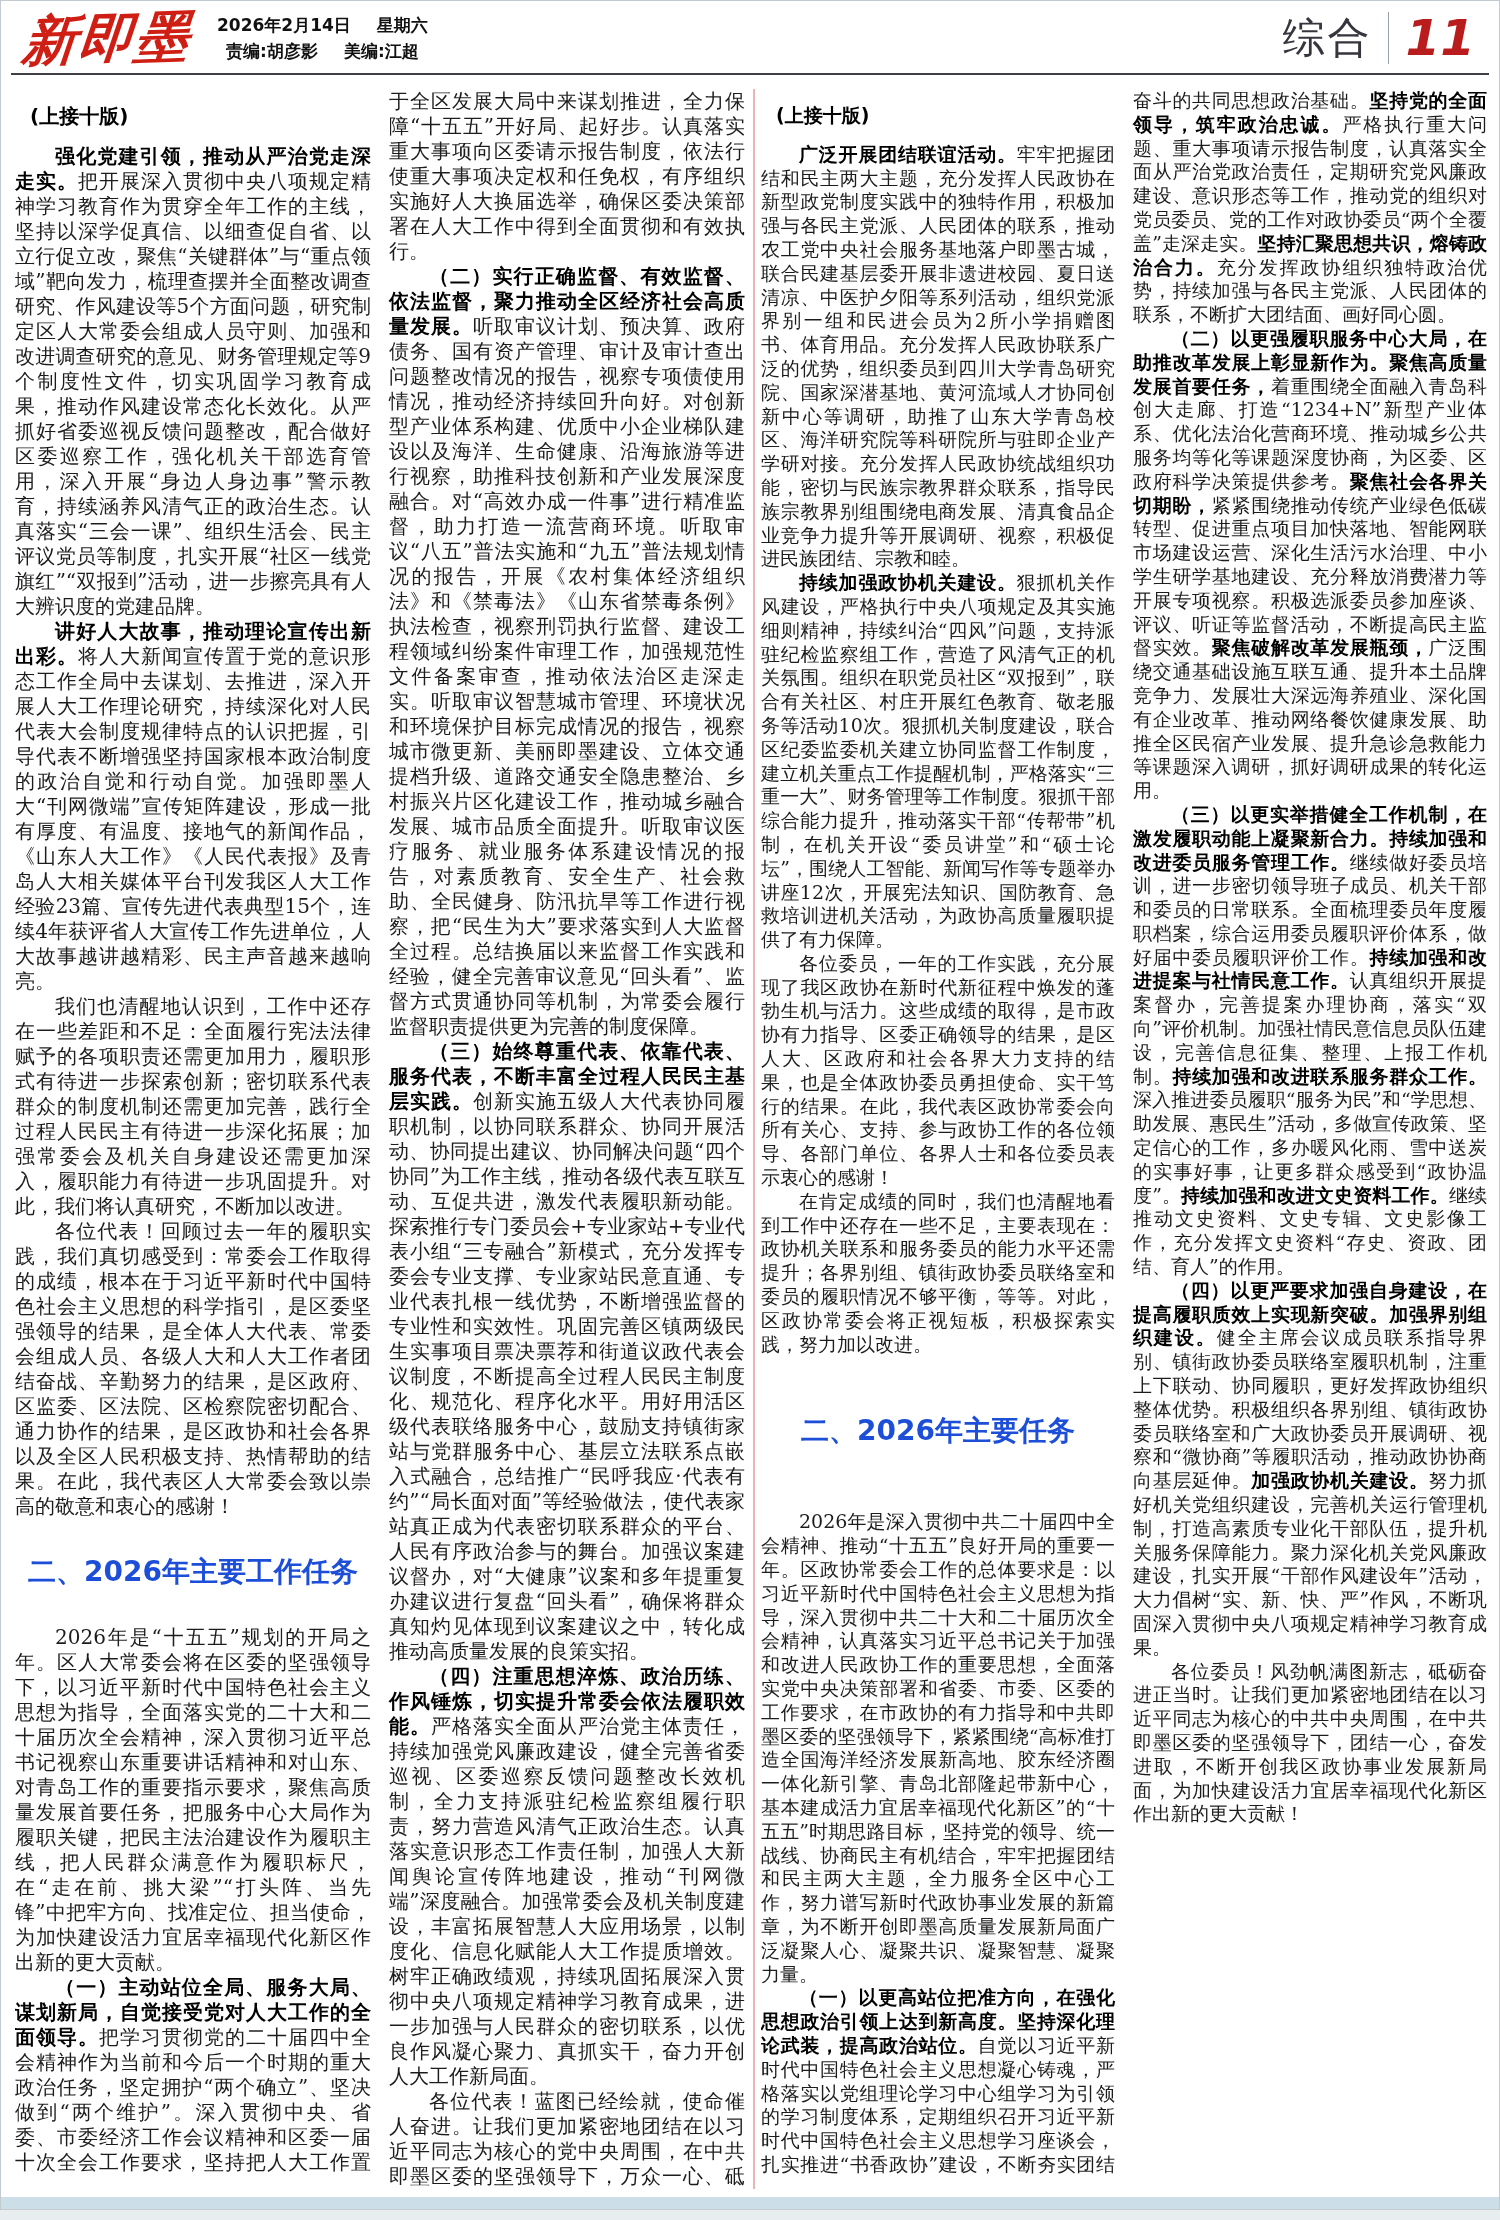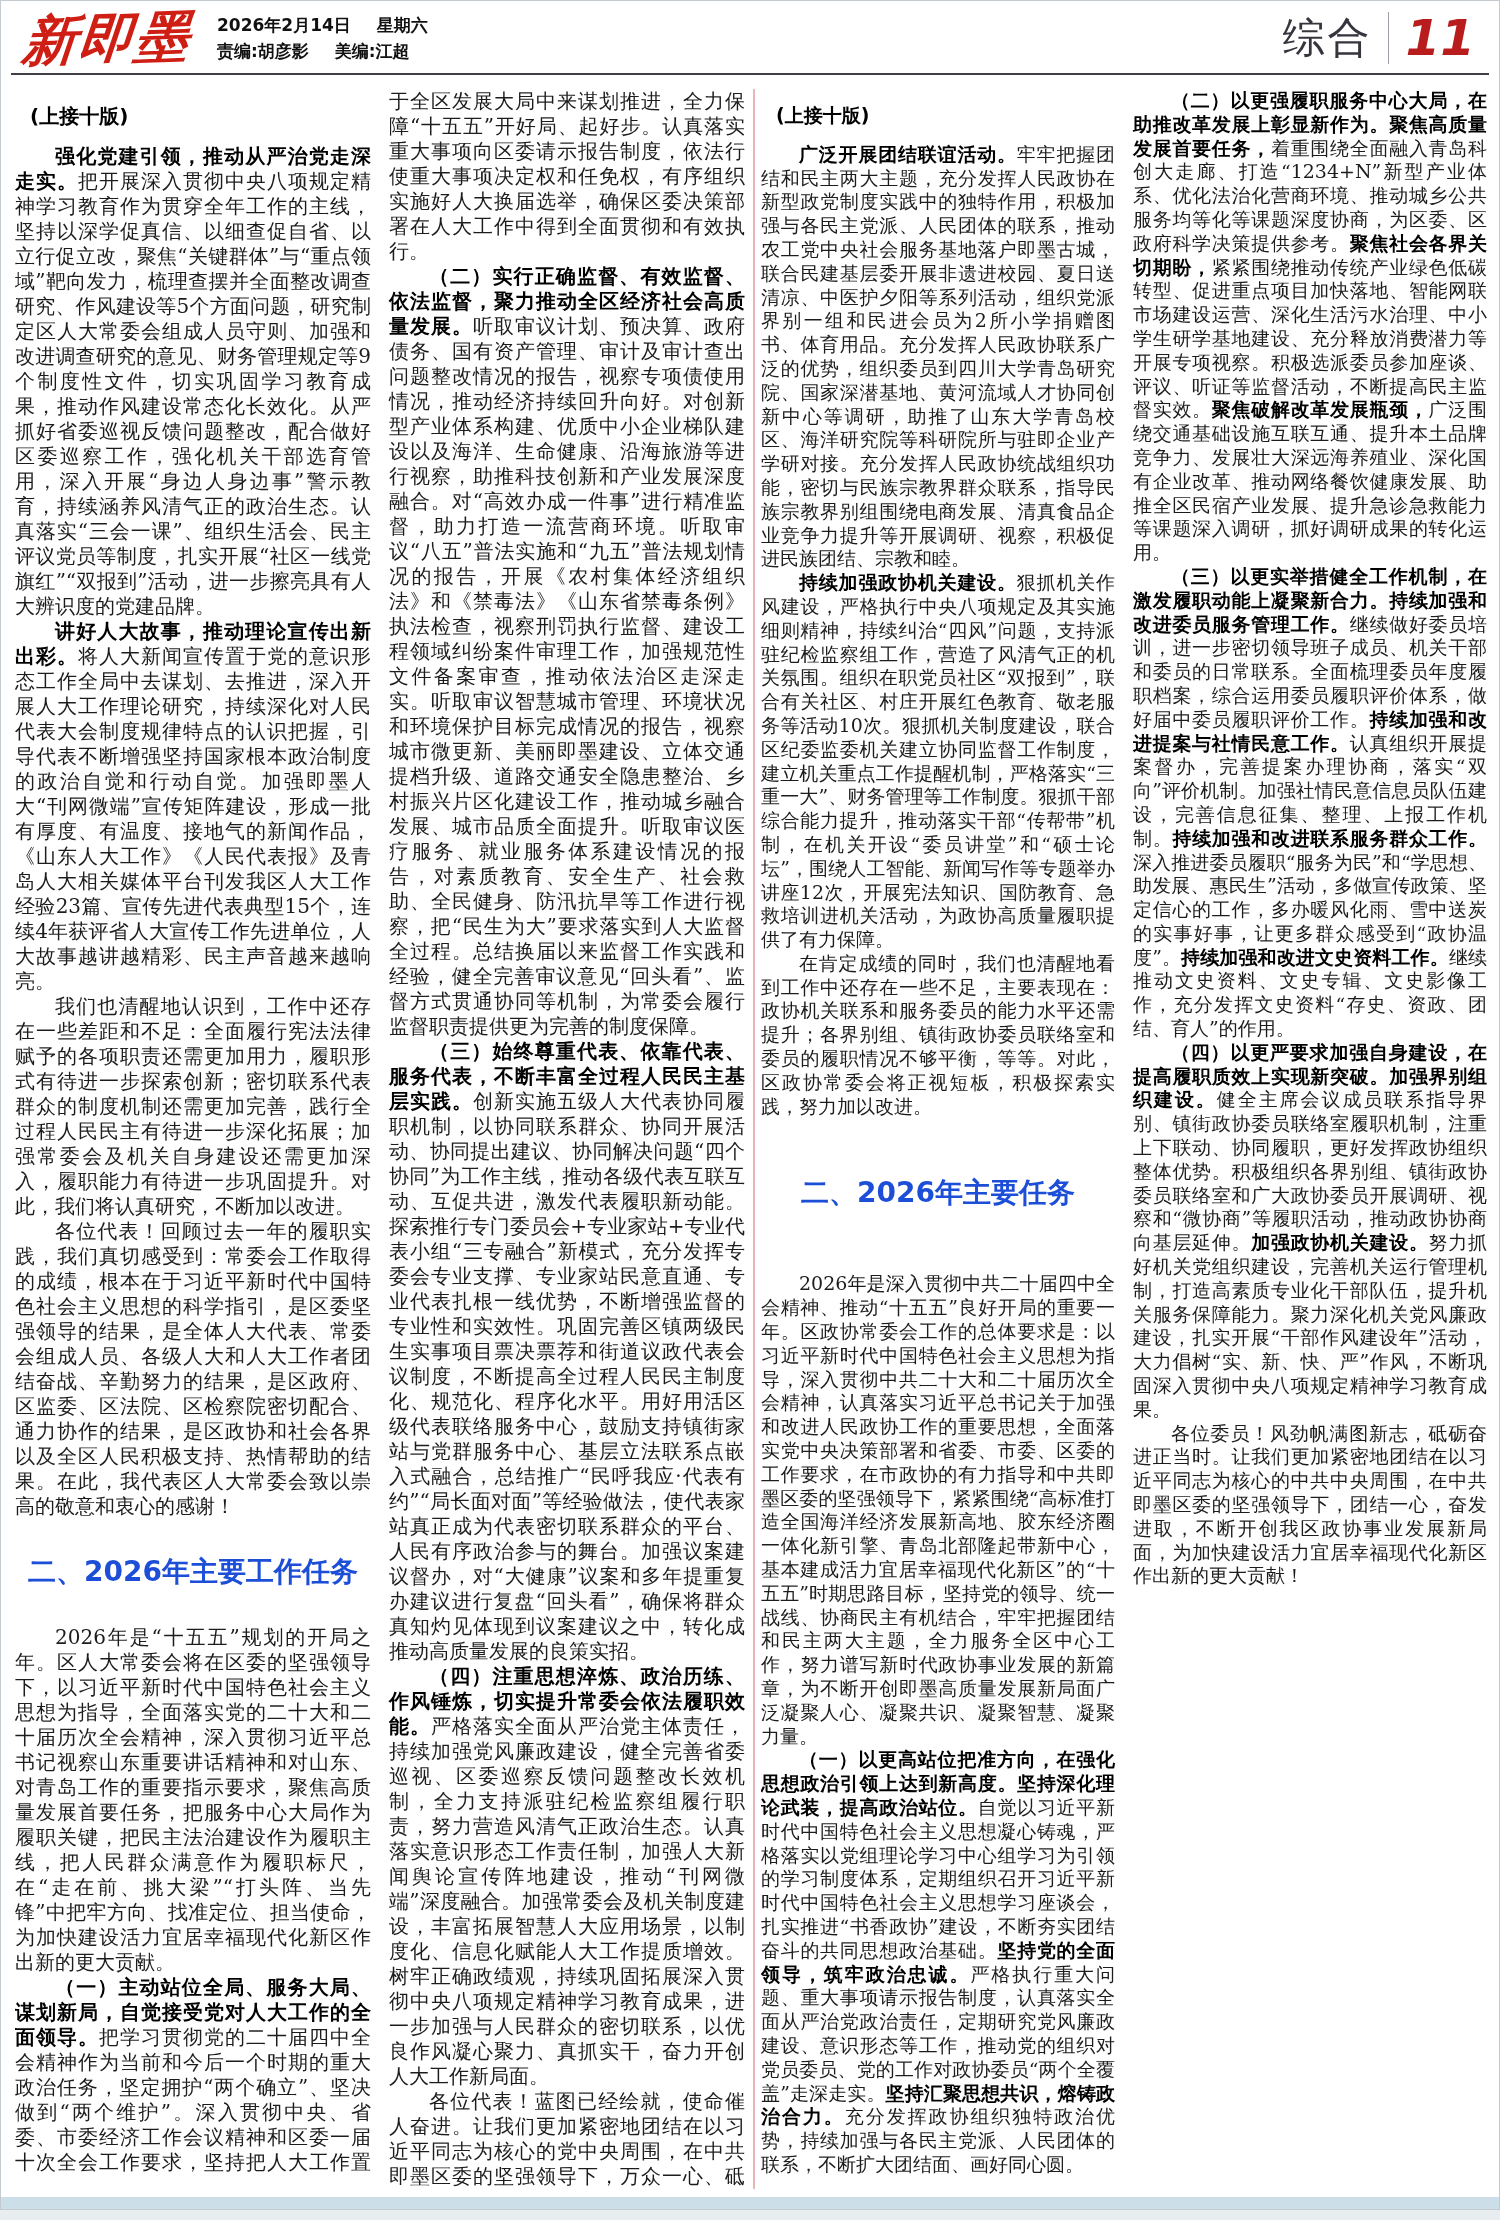--- a/index.html
+++ b/index.html
@@ -25,20 +25,21 @@
     font-size:54px; line-height:60px;
     transform:skewX(-7deg) rotate(-2deg);
     letter-spacing:2px;
     white-space:nowrap;
   }
   .mast-info {
     margin-left:26px;
     font-family:"DejaVu Sans","Liberation Sans",sans-serif;
     font-weight:bold; font-size:17px; line-height:1.55; color:#111;
     white-space:nowrap;
+    text-align:center;
   }
   .mast-info .gap { display:inline-block; width:26px; }
   .flex-spacer { flex:1; }
   .section-name {
     font-family:"DejaVu Sans","Liberation Sans",sans-serif;
     font-weight:400; font-size:42px; color:#35353d; letter-spacing:3px;
   }
   .pagenum-divider { width:1px; height:52px; background:#9aa0a6; margin:0 16px; }
   .page-num {
     font-family:"DejaVu Sans","Liberation Sans",sans-serif;
@@ -113,20 +114,21 @@
         <p class="para"><strong>（二）实行正确监督、有效监督、依法监督，聚力推动全区经济社会高质量发展。</strong><span>听取审议计划、预决算、政府债务、国有资产管理、审计及审计查出问题整改情况的报告，视察专项债使用情况，推动经济持续回升向好。对创新型产业体系构建、优质中小企业梯队建设以及海洋、生命健康、沿海旅游等进行视察，助推科技创新和产业发展深度融合。对“高效办成一件事”进行精准监督，助力打造一流营商环境。听取审议“八五”普法实施和“九五”普法规划情况的报告，开展《农村集体经济组织法》和《禁毒法》《山东省禁毒条例》执法检查，视察刑罚执行监督、建设工程领域纠纷案件审理工作，加强规范性文件备案审查，推动依法治区走深走实。听取审议智慧城市管理、环境状况和环境保护目标完成情况的报告，视察城市微更新、美丽即墨建设、立体交通提档升级、道路交通安全隐患整治、乡村振兴片区化建设工作，推动城乡融合发展、城市品质全面提升。听取审议医疗服务、就业服务体系建设情况的报告，对素质教育、安全生产、社会救助、全民健身、防汛抗旱等工作进行视察，把“民生为大”要求落实到人大监督全过程。总结换届以来监督工作实践和经验，健全完善审议意见“回头看”、监督方式贯通协同等机制，为常委会履行监督职责提供更为完善的制度保障。</span></p>
         <p class="para"><strong>（三）始终尊重代表、依靠代表、服务代表，不断丰富全过程人民民主基层实践。</strong><span>创新实施五级人大代表协同履职机制，以协同联系群众、协同开展活动、协同提出建议、协同解决问题“四个协同”为工作主线，推动各级代表互联互动、互促共进，激发代表履职新动能。探索推行专门委员会+专业家站+专业代表小组“三专融合”新模式，充分发挥专委会专业支撑、专业家站民意直通、专业代表扎根一线优势，不断增强监督的专业性和实效性。巩固完善区镇两级民生实事项目票决票荐和街道议政代表会议制度，不断提高全过程人民民主制度化、规范化、程序化水平。用好用活区级代表联络服务中心，鼓励支持镇街家站与党群服务中心、基层立法联系点嵌入式融合，总结推广“民呼我应·代表有约”“局长面对面”等经验做法，使代表家站真正成为代表密切联系群众的平台、人民有序政治参与的舞台。加强议案建议督办，对“大健康”议案和多年提重复办建议进行复盘“回头看”，确保将群众真知灼见体现到议案建议之中，转化成推动高质量发展的良策实招。</span></p>
         <p class="para"><strong>（四）注重思想淬炼、政治历练、作风锤炼，切实提升常委会依法履职效能。</strong><span>严格落实全面从严治党主体责任，持续加强党风廉政建设，健全完善省委巡视、区委巡察反馈问题整改长效机制，全力支持派驻纪检监察组履行职责，努力营造风清气正政治生态。认真落实意识形态工作责任制，加强人大新闻舆论宣传阵地建设，推动“刊网微端”深度融合。加强常委会及机关制度建设，丰富拓展智慧人大应用场景，以制度化、信息化赋能人大工作提质增效。树牢正确政绩观，持续巩固拓展深入贯彻中央八项规定精神学习教育成果，进一步加强与人民群众的密切联系，以优良作风凝心聚力、真抓实干，奋力开创人大工作新局面。</span></p>
         <p class="para"><span>各位代表！蓝图已经绘就，使命催人奋进。让我们更加紧密地团结在以习近平同志为核心的党中央周围，在中共即墨区委的坚强领导下，万众一心、砥砺前行，为加快建设活力宜居幸福现代化新区、服务青岛建设新时代社会主义现代化国际大都市贡献人大智慧和力量！</span></p>
       </div>
     <div class="article-divider"></div>
     <div class="article article-right">
         <p class="note">(上接十版)</p>
         <p class="para"><strong>广泛开展团结联谊活动。</strong><span>牢牢把握团结和民主两大主题，充分发挥人民政协在新型政党制度实践中的独特作用，积极加强与各民主党派、人民团体的联系，推动农工党中央社会服务基地落户即墨古城，联合民建基层委开展非遗进校园、夏日送清凉、中医护夕阳等系列活动，组织党派界别一组和民进会员为2所小学捐赠图书、体育用品。充分发挥人民政协联系广泛的优势，组织委员到四川大学青岛研究院、国家深潜基地、黄河流域人才协同创新中心等调研，助推了山东大学青岛校区、海洋研究院等科研院所与驻即企业产学研对接。充分发挥人民政协统战组织功能，密切与民族宗教界群众联系，指导民族宗教界别组围绕电商发展、清真食品企业竞争力提升等开展调研、视察，积极促进民族团结、宗教和睦。</span></p>
         <p class="para"><strong>持续加强政协机关建设。</strong><span>狠抓机关作风建设，严格执行中央八项规定及其实施细则精神，持续纠治“四风”问题，支持派驻纪检监察组工作，营造了风清气正的机关氛围。组织在职党员社区“双报到”，联合有关社区、村庄开展红色教育、敬老服务等活动10次。狠抓机关制度建设，联合区纪委监委机关建立协同监督工作制度，建立机关重点工作提醒机制，严格落实“三重一大”、财务管理等工作制度。狠抓干部综合能力提升，推动落实干部“传帮带”机制，在机关开设“委员讲堂”和“硕士论坛”，围绕人工智能、新闻写作等专题举办讲座12次，开展宪法知识、国防教育、急救培训进机关活动，为政协高质量履职提供了有力保障。</span></p>
+        <p class="para"><span>各位委员，一年的工作实践，充分展现了我区政协在新时代新征程中焕发的蓬勃生机与活力。这些成绩的取得，是市政协有力指导、区委正确领导的结果，是区人大、区政府和社会各界大力支持的结果，也是全体政协委员勇担使命、实干笃行的结果。在此，我代表区政协常委会向所有关心、支持、参与政协工作的各位领导、各部门单位、各界人士和各位委员表示衷心的感谢！</span></p>
         <p class="para"><span>在肯定成绩的同时，我们也清醒地看到工作中还存在一些不足，主要表现在：政协机关联系和服务委员的能力水平还需提升；各界别组、镇街政协委员联络室和委员的履职情况不够平衡，等等。对此，区政协常委会将正视短板，积极探索实践，努力加以改进。</span></p>
         <h2 class="section-heading">二、2026年主要任务</h2>
         <p class="para"><span>2026年是深入贯彻中共二十届四中全会精神、推动“十五五”良好开局的重要一年。区政协常委会工作的总体要求是：以习近平新时代中国特色社会主义思想为指导，深入贯彻中共二十大和二十届历次全会精神，认真落实习近平总书记关于加强和改进人民政协工作的重要思想，全面落实党中央决策部署和省委、市委、区委的工作要求，在市政协的有力指导和中共即墨区委的坚强领导下，紧紧围绕“高标准打造全国海洋经济发展新高地、胶东经济圈一体化新引擎、青岛北部隆起带新中心，基本建成活力宜居幸福现代化新区”的“十五五”时期思路目标，坚持党的领导、统一战线、协商民主有机结合，牢牢把握团结和民主两大主题，全力服务全区中心工作，努力谱写新时代政协事业发展的新篇章，为不断开创即墨高质量发展新局面广泛凝聚人心、凝聚共识、凝聚智慧、凝聚力量。</span></p>
         <p class="para"><strong>（一）以更高站位把准方向，在强化思想政治引领上达到新高度。坚持深化理论武装，提高政治站位。</strong><span>自觉以习近平新时代中国特色社会主义思想凝心铸魂，严格落实以党组理论学习中心组学习为引领的学习制度体系，定期组织召开习近平新时代中国特色社会主义思想学习座谈会，扎实推进“书香政协”建设，不断夯实团结奋斗的共同思想政治基础。</span><strong>坚持党的全面领导，筑牢政治忠诚。</strong><span>严格执行重大问题、重大事项请示报告制度，认真落实全面从严治党政治责任，定期研究党风廉政建设、意识形态等工作，推动党的组织对党员委员、党的工作对政协委员“两个全覆盖”走深走实。</span><strong>坚持汇聚思想共识，熔铸政治合力。</strong><span>充分发挥政协组织独特政治优势，持续加强与各民主党派、人民团体的联系，不断扩大团结面、画好同心圆。</span></p>
         <p class="para"><strong>（二）以更强履职服务中心大局，在助推改革发展上彰显新作为。聚焦高质量发展首要任务，</strong><span>着重围绕全面融入青岛科创大走廊、打造“1234+N”新型产业体系、优化法治化营商环境、推动城乡公共服务均等化等课题深度协商，为区委、区政府科学决策提供参考。</span><strong>聚焦社会各界关切期盼，</strong><span>紧紧围绕推动传统产业绿色低碳转型、促进重点项目加快落地、智能网联市场建设运营、深化生活污水治理、中小学生研学基地建设、充分释放消费潜力等开展专项视察。积极选派委员参加座谈、评议、听证等监督活动，不断提高民主监督实效。</span><strong>聚焦破解改革发展瓶颈，</strong><span>广泛围绕交通基础设施互联互通、提升本土品牌竞争力、发展壮大深远海养殖业、深化国有企业改革、推动网络餐饮健康发展、助推全区民宿产业发展、提升急诊急救能力等课题深入调研，抓好调研成果的转化运用。</span></p>
         <p class="para"><strong>（三）以更实举措健全工作机制，在激发履职动能上凝聚新合力。持续加强和改进委员服务管理工作。</strong><span>继续做好委员培训，进一步密切领导班子成员、机关干部和委员的日常联系。全面梳理委员年度履职档案，综合运用委员履职评价体系，做好届中委员履职评价工作。</span><strong>持续加强和改进提案与社情民意工作。</strong><span>认真组织开展提案督办，完善提案办理协商，落实“双向”评价机制。加强社情民意信息员队伍建设，完善信息征集、整理、上报工作机制。</span><strong>持续加强和改进联系服务群众工作。</strong><span>深入推进委员履职“服务为民”和“学思想、助发展、惠民生”活动，多做宣传政策、坚定信心的工作，多办暖风化雨、雪中送炭的实事好事，让更多群众感受到“政协温度”。</span><strong>持续加强和改进文史资料工作。</strong><span>继续推动文史资料、文史专辑、文史影像工作，充分发挥文史资料“存史、资政、团结、育人”的作用。</span></p>
         <p class="para"><strong>（四）以更严要求加强自身建设，在提高履职质效上实现新突破。加强界别组织建设。</strong><span>健全主席会议成员联系指导界别、镇街政协委员联络室履职机制，注重上下联动、协同履职，更好发挥政协组织整体优势。积极组织各界别组、镇街政协委员联络室和广大政协委员开展调研、视察和“微协商”等履职活动，推动政协协商向基层延伸。</span><strong>加强政协机关建设。</strong><span>努力抓好机关党组织建设，完善机关运行管理机制，打造高素质专业化干部队伍，提升机关服务保障能力。聚力深化机关党风廉政建设，扎实开展“干部作风建设年”活动，大力倡树“实、新、快、严”作风，不断巩固深入贯彻中央八项规定精神学习教育成果。</span></p>
         <p class="para"><span>各位委员！风劲帆满图新志，砥砺奋进正当时。让我们更加紧密地团结在以习近平同志为核心的中共中央周围，在中共即墨区委的坚强领导下，团结一心，奋发进取，不断开创我区政协事业发展新局面，为加快建设活力宜居幸福现代化新区作出新的更大贡献！</span></p>
       </div>
   </div>

